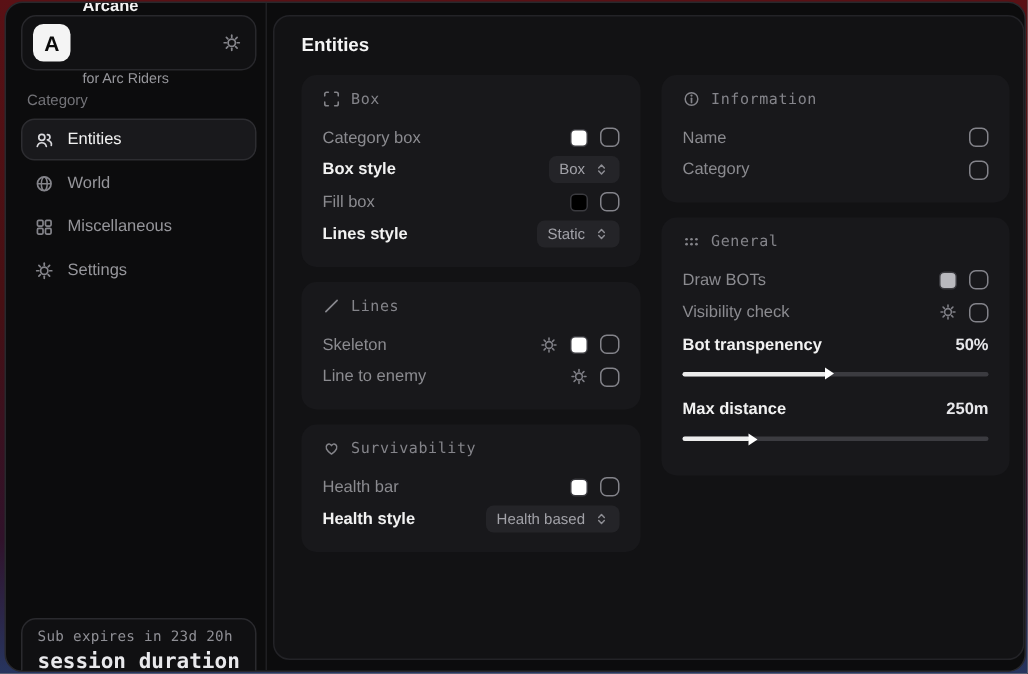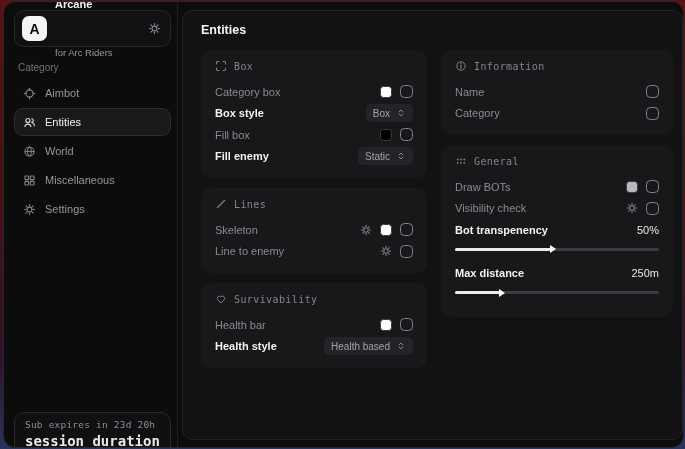--- a/index.html
+++ b/index.html
@@ -63,21 +63,21 @@
   .ctrls { display:flex; align-items:center; gap:8px; }
   .swatch { width:12px; height:12px; border-radius:3.5px; border:1px solid #3a3a3f; display:inline-block; cursor:pointer; }
   .checkbox { width:13px; height:13px; border:1.5px solid #83838a; border-radius:4.5px; display:inline-block; cursor:pointer; }
   .gearbtn { color:#7f7f86; display:flex; cursor:pointer; }
   .dropdown {
     height:18px; background:#242428; border-radius:5px; display:flex; align-items:center;
     gap:6px; padding:0 7px; cursor:pointer;
   }
   .dropdown .dval { color:#a2a2a8; font-size:10px; }
   .dropdown .chev { color:#8d8d93; display:flex; }
-  .val { color:#e8e8eb; font-size:11px; font-weight:normal;margin-left:32px; }
+  .val { color:#e8e8eb; font-size:11px; font-weight:bold;margin-left:32px; }
   .slider { position:relative; height:3px; background:#3b3b40; border-radius:2px; margin:7px 0 12px 0; cursor:pointer; }
   .slider .fill { position:absolute; left:0; top:0; bottom:0; background:#ececec; border-radius:2px; }
   .slider .fill::after {
     content:""; position:absolute; right:-5px; top:-2.5px;
     border-left:6px solid #ffffff; border-top:4px solid transparent; border-bottom:4px solid transparent;
   }
   svg { display:block; }
 </style>
 </head>
 <body>
@@ -175,28 +175,20 @@
       <span class="brand-gear">
         <svg width="13" height="13">
             <use href="#i-gear"></use>
           </svg>
       </span>
     </div>
 
     <div class="cat-label">Category</div>
 
     <nav class="nav">
-      <div class="nav-item">
-        <span class="ic">
-            <svg width="13" height="13">
-              <use href="#i-crosshair"></use>
-            </svg>
-          </span>
-        <span>Aimbot</span>
-      </div>
       <div class="nav-item selected">
         <span class="ic">
             <svg width="13" height="13">
               <use href="#i-users"></use>
             </svg>
           </span>
         <span>Entities</span>
       </div>
       <div class="nav-item">
         <span class="ic">
@@ -266,21 +258,21 @@
               </span>
             </div>
             <div class="row">
               <span class="lbl">Fill box</span>
               <span class="ctrls">
                 <span class="swatch" style="background: rgb(0, 0, 0);"></span>
                 <span class="checkbox"></span>
               </span>
             </div>
             <div class="row">
-              <span class="lbl strong">Fill enemy</span>
+              <span class="lbl strong">Lines style</span>
               <span class="dropdown">
                 <span class="dval">Static</span>
                 <span class="chev">
                     <svg width="10" height="10">
                       <use href="#i-updown"></use>
                     </svg>
                   </span>
               </span>
             </div>
           </div>

